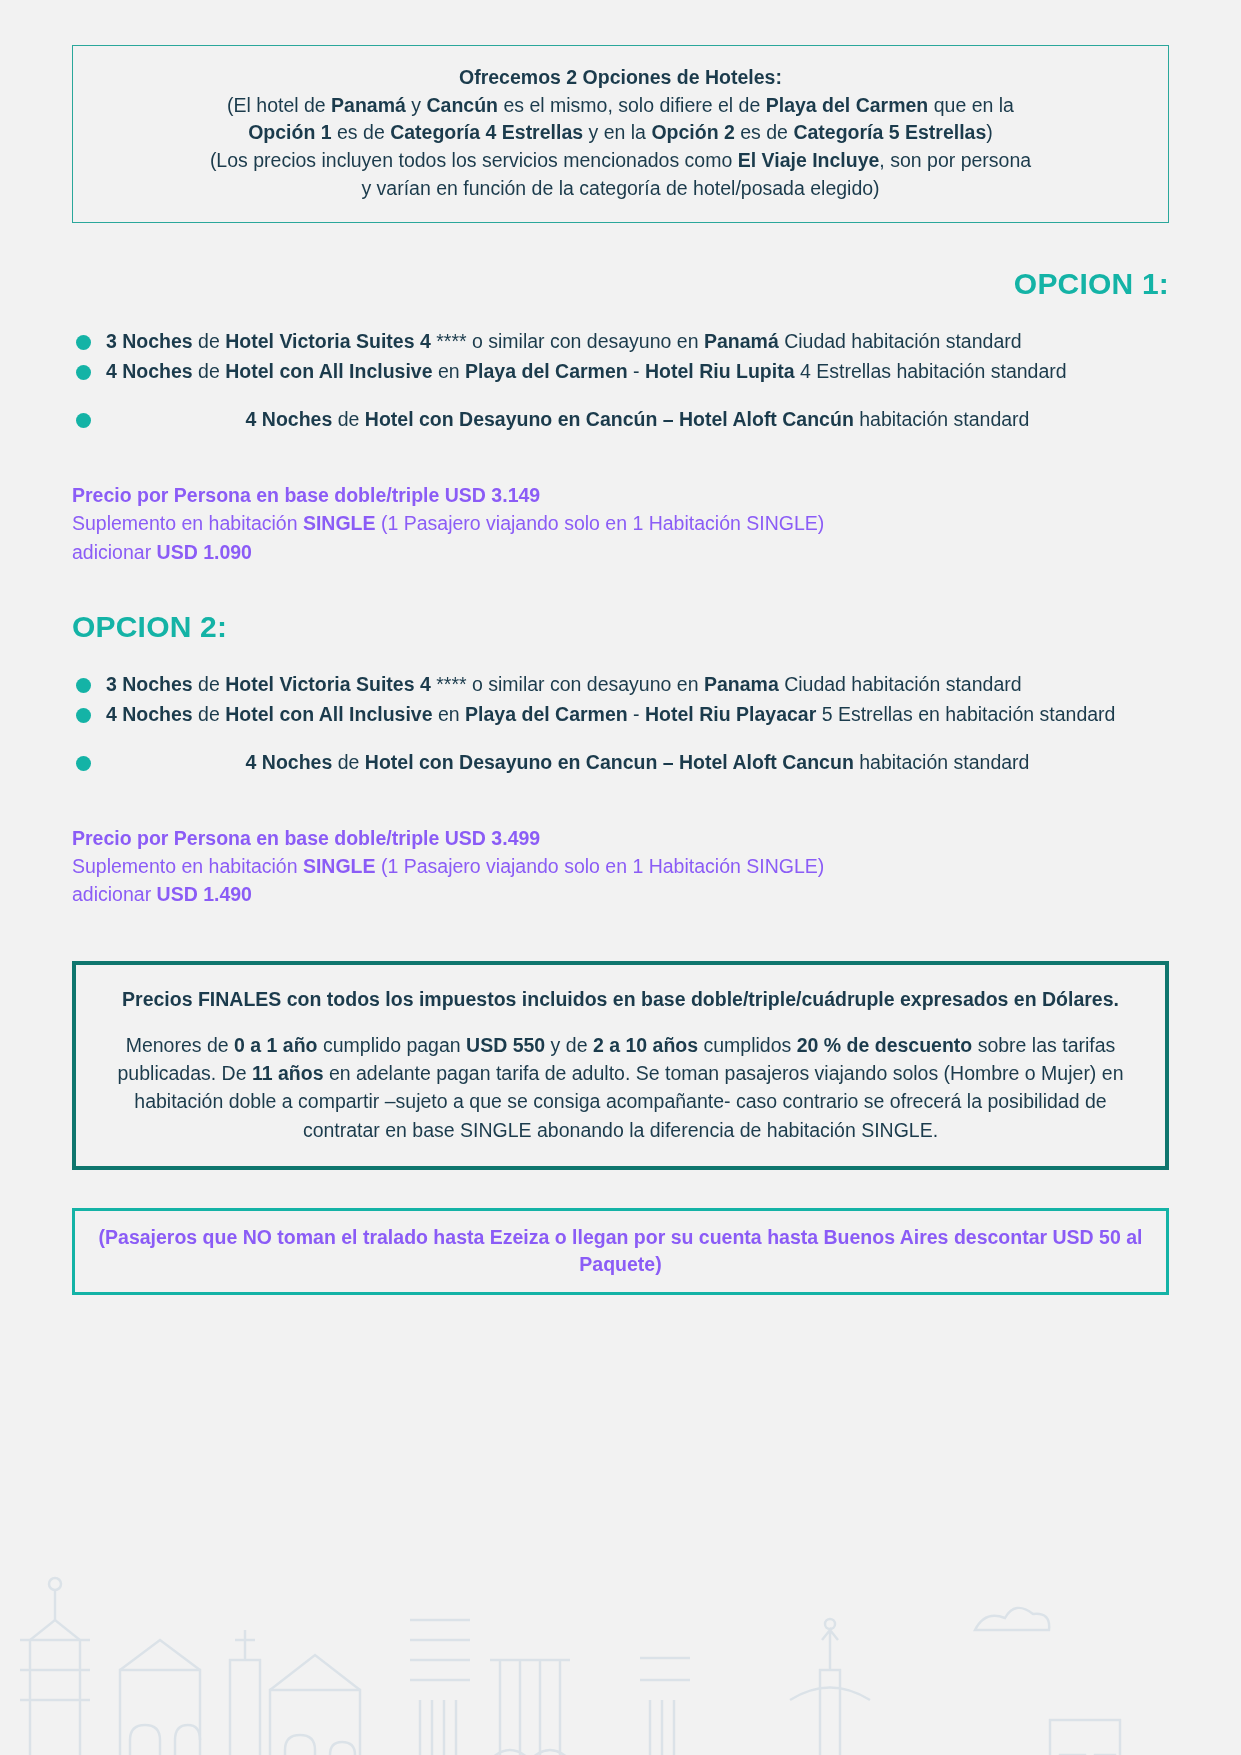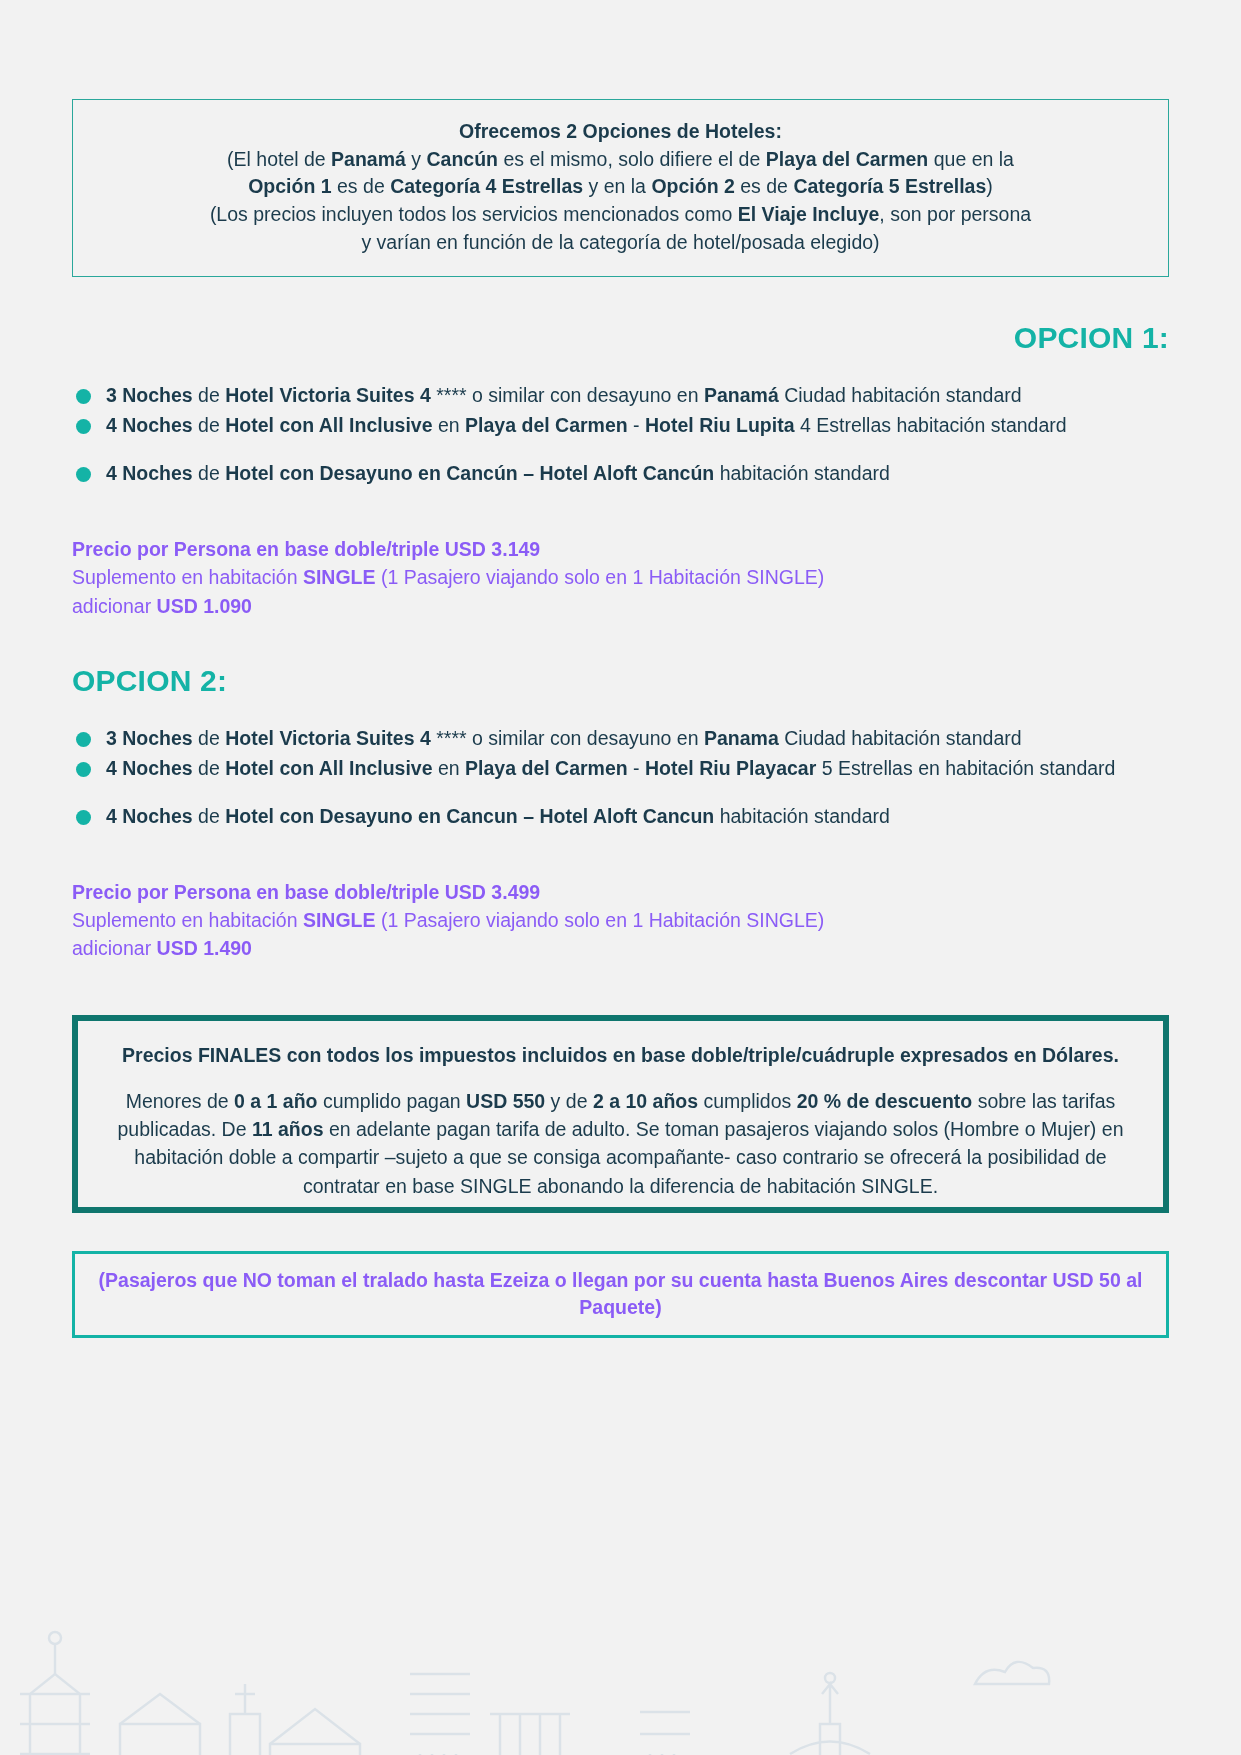--- a/index.html
+++ b/index.html
@@ -32,21 +32,21 @@
     pointer-events: none;
   }
   .content {
     position: relative;
     z-index: 2;
     padding: 0 72px;
   }
 
   
   .note-box {
-    margin-top: 99px;
+    margin-top: 45px;
     border: 1px solid #2aa79b;
     background: rgba(255,255,255,0.0);
     padding: 18px 26px 20px 26px;
     text-align: center;
     font-size: 19.5px;
     line-height: 1.42;
     color: #1b3b4c;
   }
   .note-box .line {
     display: block;
@@ -70,21 +70,21 @@
   }
   ul.bullets li {
     position: relative;
     padding-left: 34px;
     font-size: 19.5px;
     line-height: 1.33;
     color: #1b3b4c;
     margin-bottom: 4px;
     text-align: justify;
   }
-  ul.bullets li:last-child { text-align: left; margin-top: 22px; }
+  ul.bullets li:last-child { text-align: center; margin-top: 22px; }
   ul.bullets li .dot {
     position: absolute;
     left: 4px;
     top: 6px;
     width: 15px;
     height: 15px;
     border-radius: 50%;
     background: #14b3a6;
     display: block;
   }
@@ -92,22 +92,22 @@
   .price-block {
     margin-top: 48px;
     font-size: 19.5px;
     line-height: 1.45;
     color: #8b5cf6;
   }
   .price-block .row { display: block; }
 
   .final-box {
     margin-top: 52px;
-    border: 6px solid #0f766e;
-    padding: 20px 30px 7px 30px;
+    border: 4px solid #0f766e;
+    padding: 20px 30px 22px 30px;
     text-align: center;
     font-size: 19.5px;
     line-height: 1.45;
     color: #1b3b4c;
   }
   .final-box .head {
     font-weight: 700;
     display: block;
     margin-bottom: 18px;
   }

